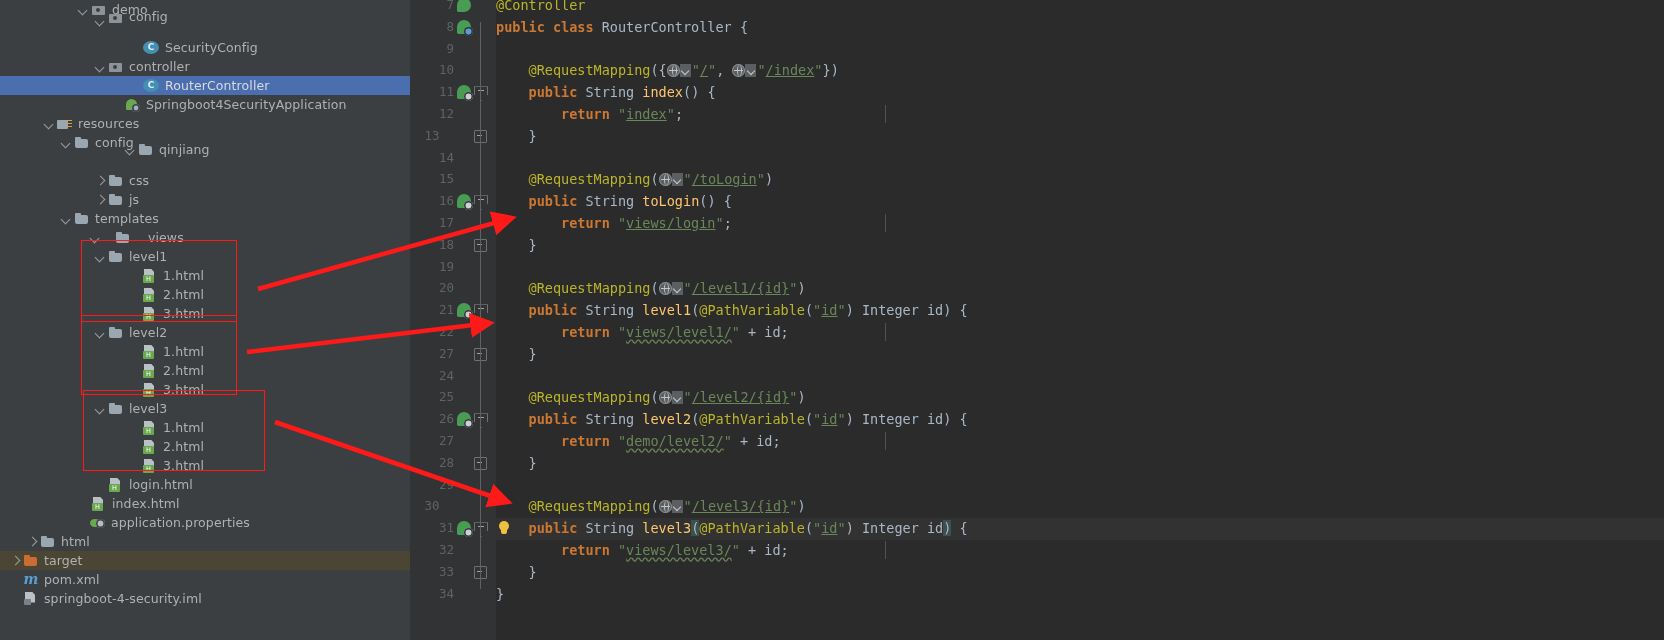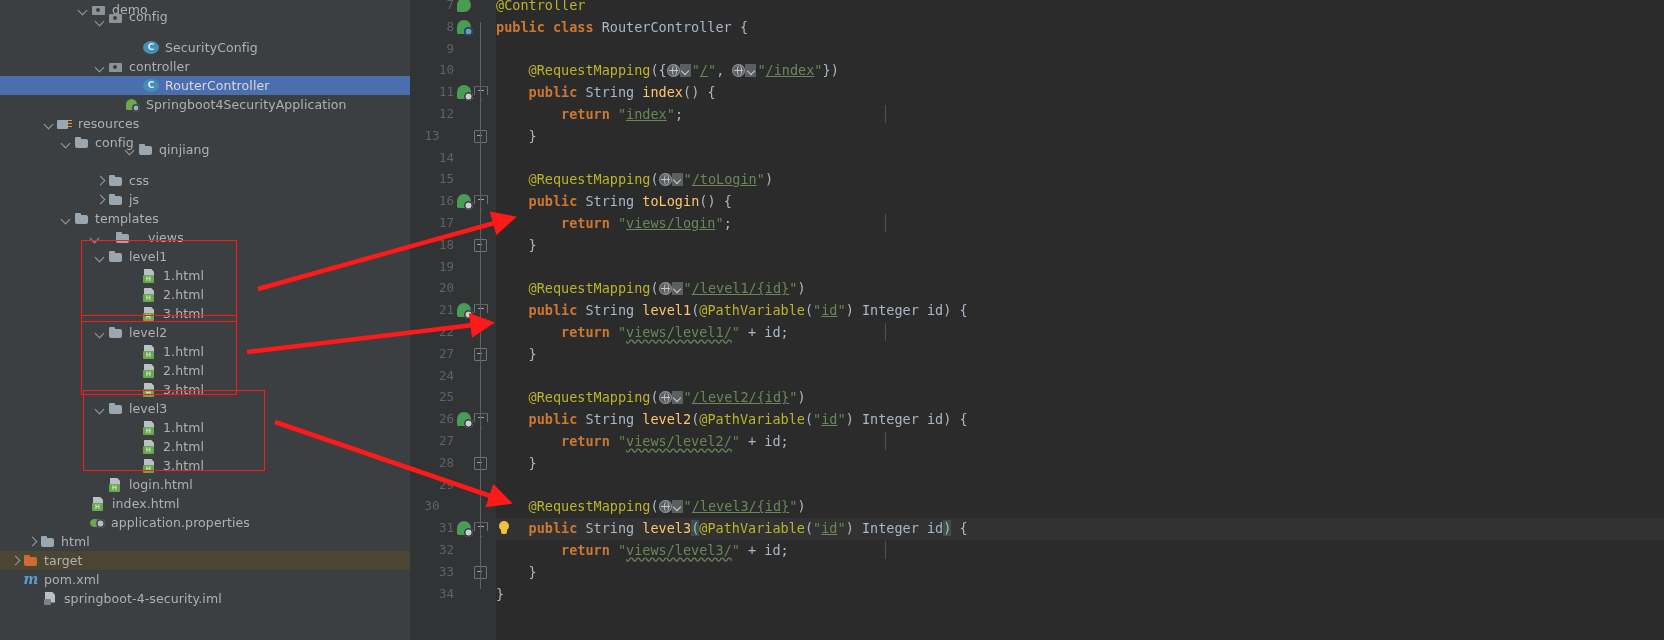--- a/index.html
+++ b/index.html
@@ -429,21 +429,21 @@
           <span class="arrow right"></span>
           <span class="ico folder folder-orange"></span>
           <span class="lbl">target</span>
         </div>
         <div class="row" style="position: absolute; left: 0px; right: 0px; top: 570px;">
           <span style="display: inline-block; width: 10px;"></span>
           <span class="arrow none"></span>
           <span class="ico maven"></span>
           <span class="lbl">pom.xml</span>
         </div>
-        <div class="row" style="position: absolute; left: 0px; right: 0px; top: 589px; margin-left: 20px;">
+        <div class="row" style="position: absolute; left: 0px; right: 0px; top: 589px;">
           <span style="display: inline-block; width: 10px;"></span>
           <span class="arrow none"></span>
           <span class="ico iml"></span>
           <span class="lbl">springboot-4-security.iml</span>
         </div>
       </div>
 
     <div id="tree-boxes">
         <div class="redbox" style="left: 81px; top: 240px; width: 154px; height: 80px; border-color: rgb(255, 26, 26);"></div>
         <div class="redbox" style="left: 81px; top: 315px; width: 154px; height: 78px; border-color: rgb(255, 26, 26);"></div>
@@ -537,21 +537,21 @@
         <div class="codeline" style="top: 212px;">        <span class="kw">return</span> <span class="str">"</span><span class="str-u">views/login</span><span class="str">"</span><span class="pln">;</span></div>
         <div class="codeline" style="top: 233.8px;">    <span class="pln">}</span></div>
         <div class="codeline" style="top: 255.6px;"></div>
         <div class="codeline" style="top: 277.4px;">    <span class="ann">@RequestMapping</span><span class="pln">(</span><span class="globe"></span><span class="gchev"></span><span class="str">"</span><span class="str-u">/level1/{id}</span><span class="str">"</span><span class="pln">)</span></div>
         <div class="codeline" style="top: 299.2px;">    <span class="kw">public</span> <span class="cls-n">String</span> <span class="mth">level1</span><span class="pln">(</span><span class="ann">@PathVariable</span><span class="pln">(</span><span class="str">"</span><span class="str-u">id</span><span class="str">"</span><span class="pln">) </span><span class="cls-n">Integer</span><span class="pln"> id</span><span class="pln">)</span><span class="pln"> {</span></div>
         <div class="codeline" style="top: 321px;">        <span class="kw">return</span> <span class="str">"</span><span class="str-u wavy">views/level1/</span><span class="str">"</span><span class="pln"> + id;</span></div>
         <div class="codeline" style="top: 342.8px;">    <span class="pln">}</span></div>
         <div class="codeline" style="top: 364.6px;"></div>
         <div class="codeline" style="top: 386.4px;">    <span class="ann">@RequestMapping</span><span class="pln">(</span><span class="globe"></span><span class="gchev"></span><span class="str">"</span><span class="str-u">/level2/{id}</span><span class="str">"</span><span class="pln">)</span></div>
         <div class="codeline" style="top: 408.2px;">    <span class="kw">public</span> <span class="cls-n">String</span> <span class="mth">level2</span><span class="pln">(</span><span class="ann">@PathVariable</span><span class="pln">(</span><span class="str">"</span><span class="str-u">id</span><span class="str">"</span><span class="pln">) </span><span class="cls-n">Integer</span><span class="pln"> id</span><span class="pln">)</span><span class="pln"> {</span></div>
-        <div class="codeline" style="top: 430px;">        <span class="kw">return</span> <span class="str">"</span><span class="str-u wavy">views/level2/</span><span class="str">"</span><span class="pln"> + id;</span></div>
+        <div class="codeline" style="top: 430px;">        <span class="kw">return</span> <span class="str">"</span><span class="str-u wavy">demo/level2/</span><span class="str">"</span><span class="pln"> + id;</span></div>
         <div class="codeline" style="top: 451.8px;">    <span class="pln">}</span></div>
         <div class="codeline" style="top: 473.6px;"></div>
         <div class="codeline" style="top: 495.4px;">    <span class="ann">@RequestMapping</span><span class="pln">(</span><span class="globe"></span><span class="gchev"></span><span class="str">"</span><span class="str-u">/level3/{id}</span><span class="str">"</span><span class="pln">)</span></div>
         <div class="codeline" style="top: 517.2px;">    <span class="kw">public</span> <span class="cls-n">String</span> <span class="mth">level3</span><span class="pln bmatch">(</span><span class="ann">@PathVariable</span><span class="pln">(</span><span class="str">"</span><span class="str-u">id</span><span class="str">"</span><span class="pln">) </span><span class="cls-n">Integer</span><span class="pln"> id</span><span class="pln bmatch">)</span><span class="pln"> {</span></div>
         <div class="codeline" style="top: 539px;">        <span class="kw">return</span> <span class="str">"</span><span class="str-u wavy">views/level3/</span><span class="str">"</span><span class="pln"> + id;</span></div>
         <div class="codeline" style="top: 560.8px;">    <span class="pln">}</span></div>
         <div class="codeline" style="top: 582.6px;"><span class="pln">}</span></div>
       </div>
   </div>
 

